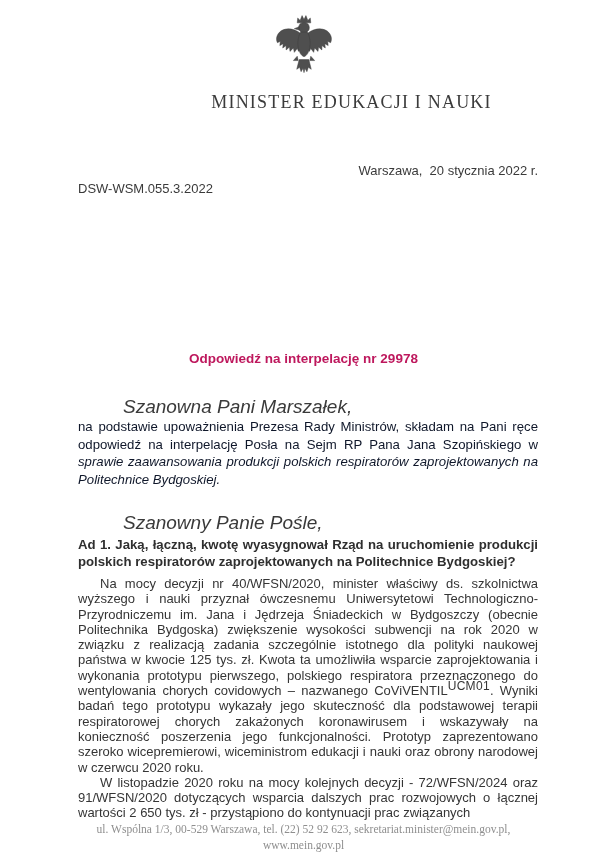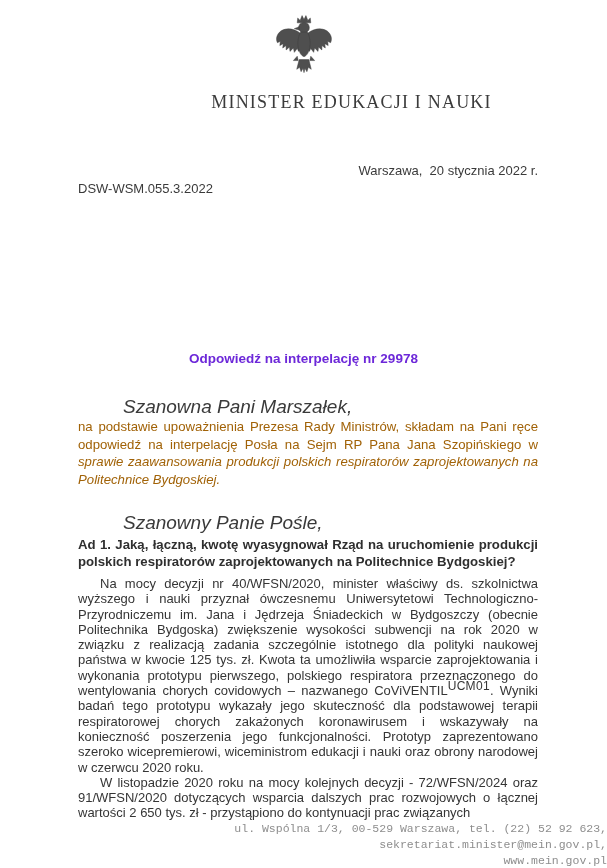--- a/index.html
+++ b/index.html
@@ -67,21 +67,21 @@
 
   
   .subject {
     position: absolute;
     top: 351px;
     left: 0;
     width: 100%;
     text-align: center;
     font-size: 13.5px;
     font-weight: bold;
-    color: #6d28d9;
+    color: #be185d;
   }
 
   
   .salutation {
     position: absolute;
     left: 123px;
     font-size: 19px;
     font-style: italic;
     color: #3a3a3a;
   }
@@ -89,21 +89,21 @@
   .salutation-2 { top: 512px; }
 
   .intro {
     position: absolute;
     top: 418px;
     left: 78px;
     width: 460px;
     font-size: 13.2px;
     line-height: 17.6px;
     text-align: justify;
-    color: #a16207;
+    color: #0f172a;
   }
   .intro .italic { font-style: italic; }
 
   .question {
     position: absolute;
     top: 537px;
     left: 78px;
     width: 460px;
     font-size: 13.2px;
     font-weight: bold;
@@ -129,22 +129,22 @@
     vertical-align: super;
     letter-spacing: 0.3px;
   }
 
   
   .letter-footer {
     position: absolute;
     top: 821px;
     left: 0;
     width: 100%;
-    text-align: right;
-    font-family: Liberation Mono, monospace;
+    text-align: center;
+    font-family: Liberation Serif, serif;
     font-size: 11.5px;
     line-height: 16px;
     color: #8e8e8e;
   }
 </style>
 </head>
 <body>
 
 <div class="page">
 

